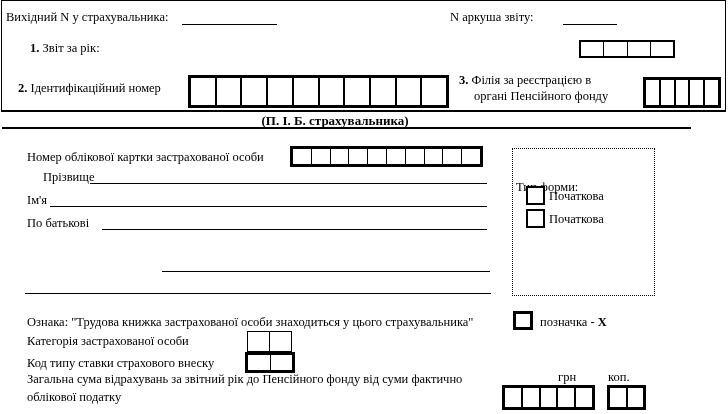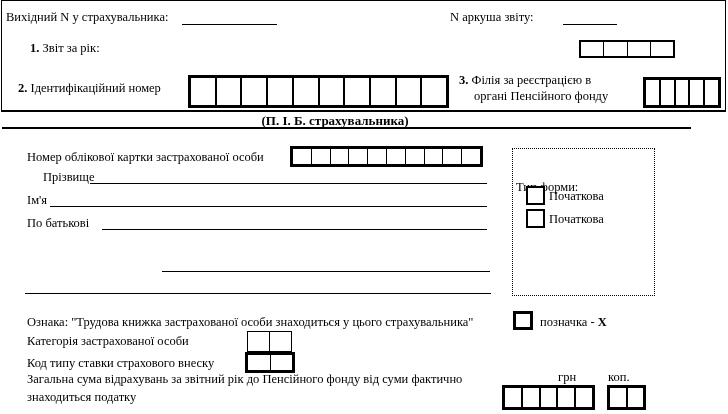--- a/index.html
+++ b/index.html
@@ -116,21 +116,21 @@
       <div class="cell"></div>
     </div>
 
   <div class="abs" style="left:27px;top:356px;">Код типу  ставки страхового внеску</div>
   <div class="cells thincell" style="left:245px;top:352px;width:50px;height:21px;">
       <div class="cell"></div>
       <div class="cell"></div>
     </div>
 
   <div class="abs" style="left:27px;top:372px;">Загальна сума  відрахувань за звітний рік до Пенсійного фонду  від суми фактично</div>
-  <div class="abs" style="left:27px;top:390px;">знаходиться податку</div>
+  <div class="abs" style="left:27px;top:390px;">облікової податку</div>
 
   <div class="abs" style="left:558px;top:370px;">грн</div>
   <div class="abs" style="left:608px;top:370px;">коп.</div>
   <div class="cells" style="left:502px;top:385px;width:93px;height:25px;">
       <div class="cell"></div>
       <div class="cell"></div>
       <div class="cell"></div>
       <div class="cell"></div>
       <div class="cell"></div>
     </div>

